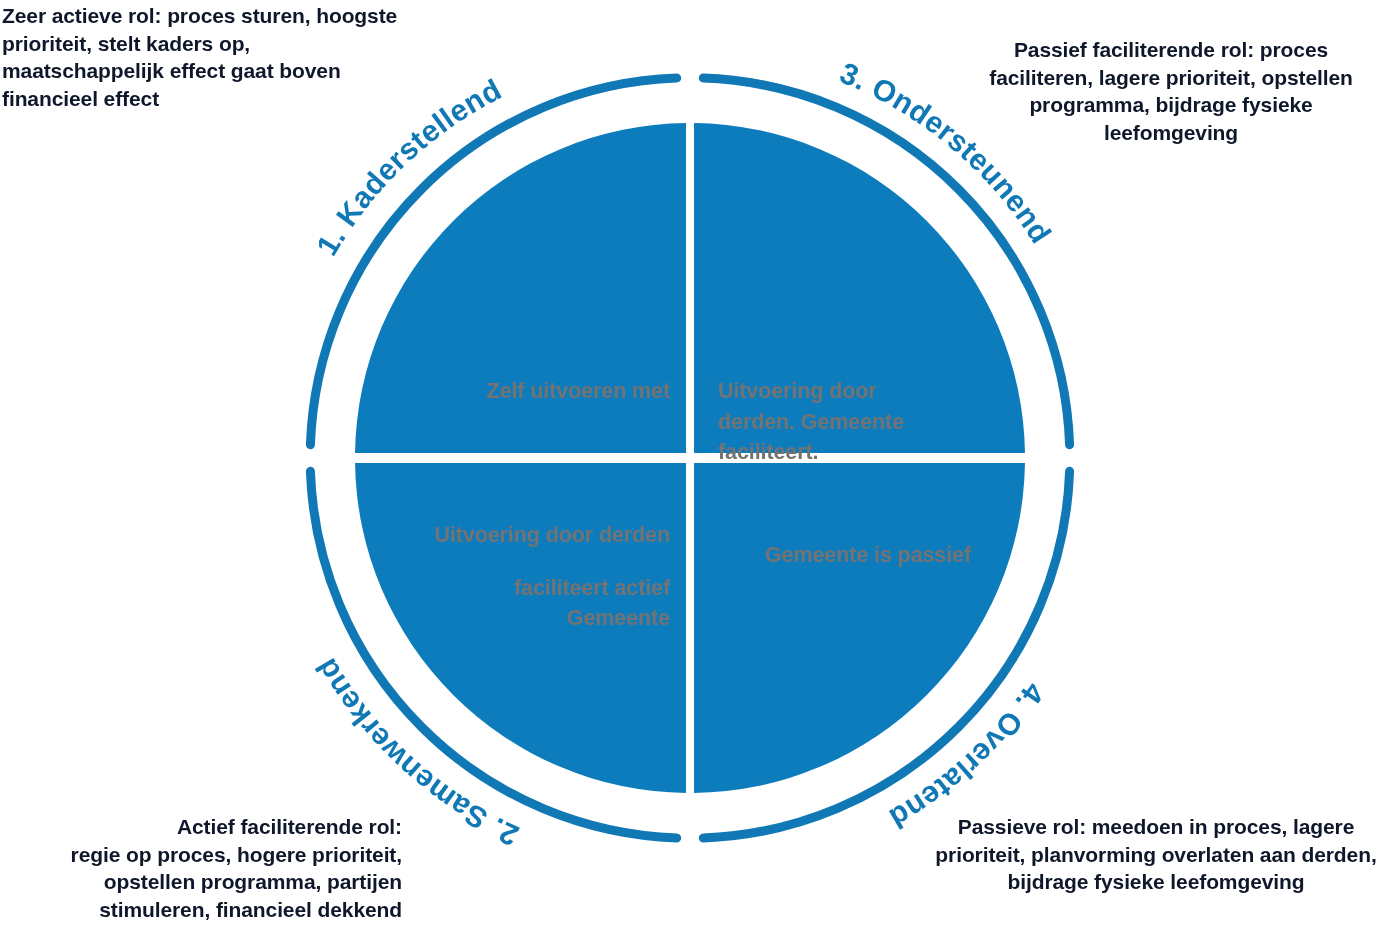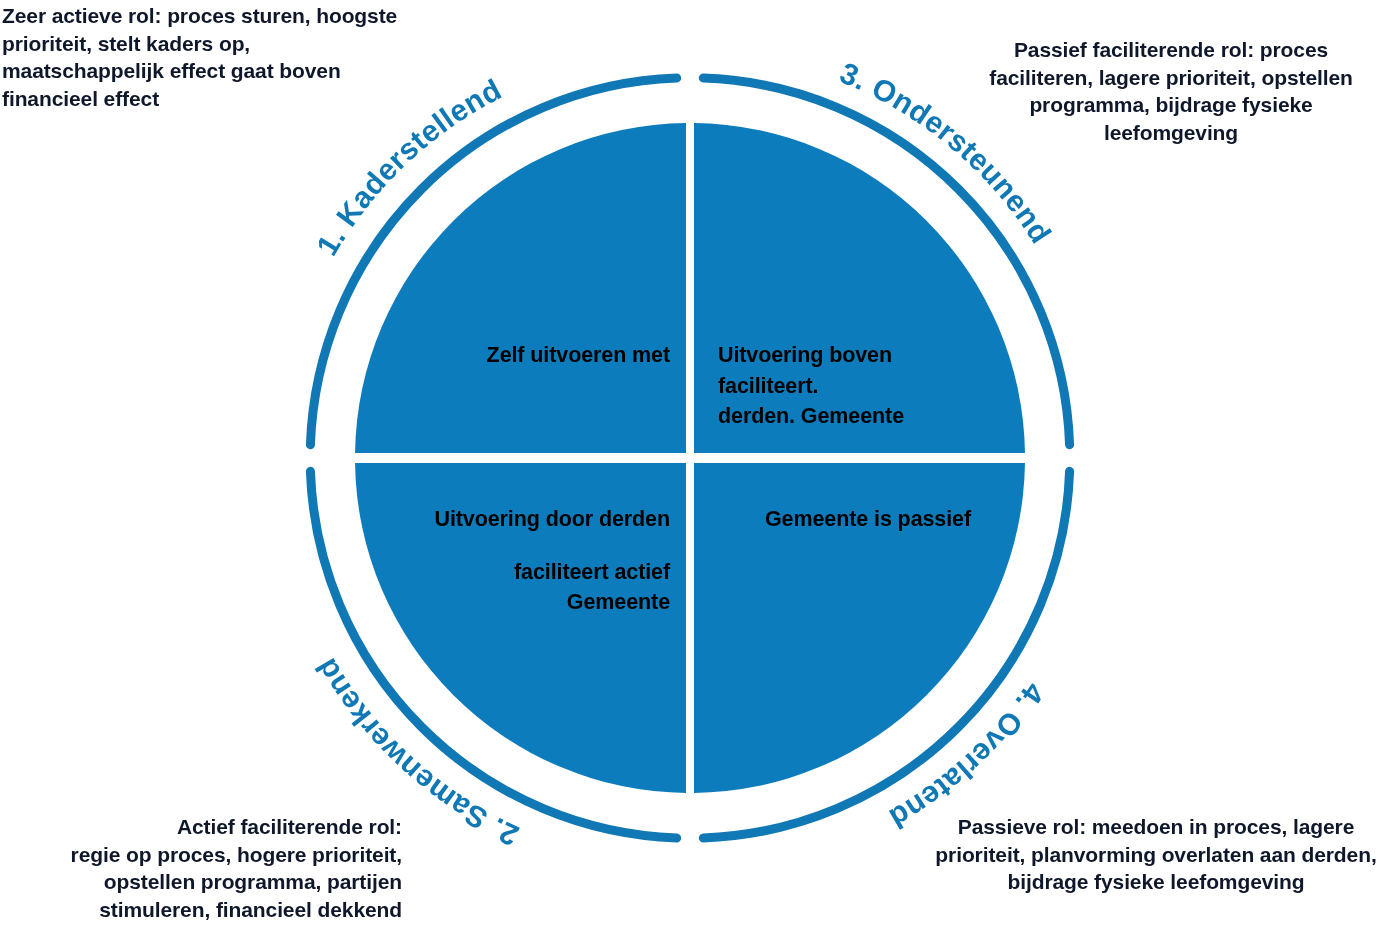--- a/index.html
+++ b/index.html
@@ -46,32 +46,33 @@
   .ring-label {
     fill: #1078b4;
     font-family: "Liberation Sans", sans-serif;
     font-size: 30px;
     font-weight: 800;
     letter-spacing: 0.4px;
   }
 
   .quad-text {
     position: absolute;
-    color: #000000;
+    color: #737373;
     font-size: 21.5px;
     font-weight: 700;
     line-height: 1.42;
     letter-spacing: -0.1px;
+    margin-top: 36px;
   }
   .quad-text .line { display: block; white-space: nowrap; }
   .quad-text .gap  { display: block; height: 22px; }
 
   #quad-1-text { left: 398px; top: 340px; width: 272px; text-align: right; }
   #quad-3-text { left: 718px; top: 340px; width: 300px; text-align: left;  }
-  #quad-2-text { left: 372px; top: 504px; width: 298px; text-align: right; }
+  #quad-2-text { left: 372px; top: 484px; width: 298px; text-align: right; }
   #quad-4-text { left: 718px; top: 504px; width: 300px; text-align: center;  }
 </style>
 </head>
 <body>
 
 <div class="corner-note" id="note-top-left">
   <b>Zeer actieve rol:</b><span> proces sturen, hoogste prioriteit, stelt kaders op, maatschappelijk effect gaat boven financieel effect</span>
 </div>
 
 <div class="corner-note" id="note-top-right">
@@ -128,23 +129,23 @@
   <text class="ring-label">
     <textPath href="#arc-br" startOffset="50%" text-anchor="middle">4. Overlatend</textPath>
   </text>
 </svg>
 
 <div class="quad-text" id="quad-1-text">
   <span class="line">Zelf uitvoeren met</span>
 </div>
 
 <div class="quad-text" id="quad-3-text">
-  <span class="line">Uitvoering boven</span>
+  <span class="line">Uitvoering door</span>
+  <span class="line">derden. Gemeente</span>
   <span class="line">faciliteert.</span>
-  <span class="line">derden. Gemeente</span>
 </div>
 
 <div class="quad-text" id="quad-2-text">
   <span class="line">Uitvoering door derden</span>
   <span class="gap"></span>
   <span class="line">faciliteert actief</span>
   <span class="line">Gemeente</span>
 </div>
 
 <div class="quad-text" id="quad-4-text">

